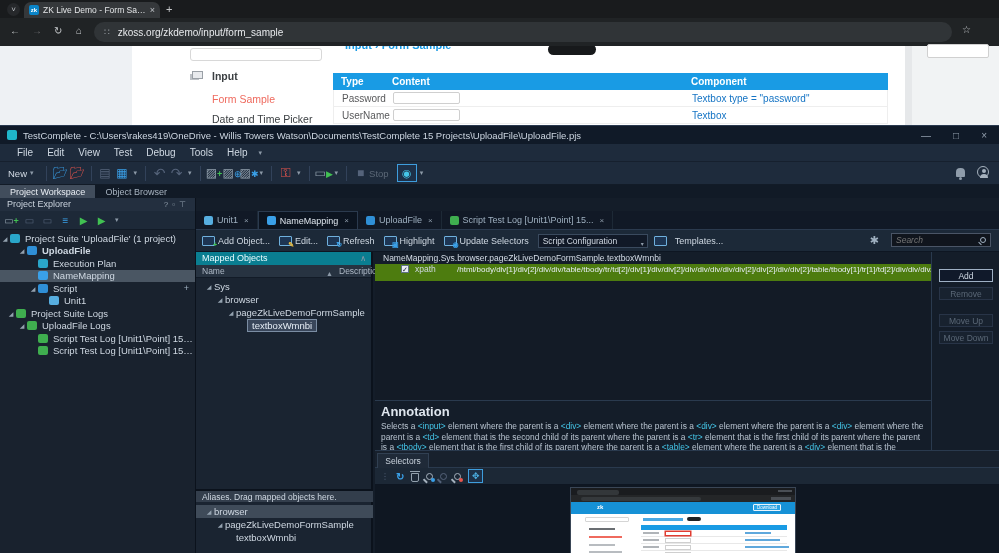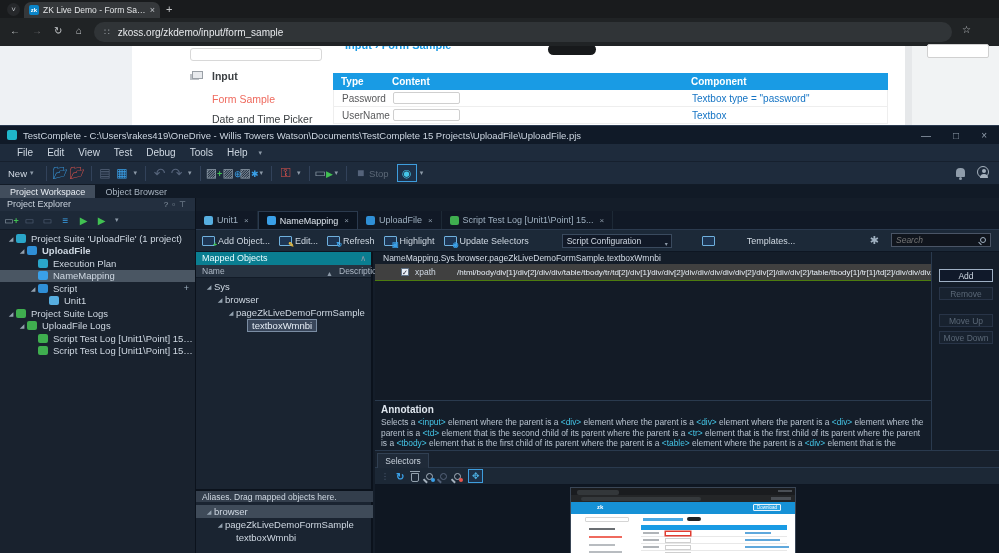--- a/index.html
+++ b/index.html
@@ -91,21 +91,21 @@
 
   
   #ws { position:absolute; left:196px; top:72px; width:803px; height:356px; background:#141d29; }
   .ws-head { position:absolute; left:0; top:0; width:803px; height:13px; background:#0a7e91; color:#eafcff; font-size:9px; line-height:13px; padding-left:7px; }
   .ws-head .ph-icos { color:#cdeef5; }
   .doc-tabs { position:absolute; left:0; top:13px; width:803px; height:19px; background:#111926; display:flex; border-bottom:1px solid #2b3a4e; }
   .dtab { display:flex; align-items:center; gap:4px; padding:0 8px; font-size:9px; color:#9fb0c0; border-right:1px solid #1d2936; }
   .dtab.active { background:#0c1420; color:#dde4ec; border:1px solid #2b3a4e; border-bottom:none; }
   .dico { width:9px; height:9px; border-radius:2px; flex:0 0 auto; }
   .dx { color:#8d9aa8; font-size:8px; margin-left:2px; }
-  .nm-toolbar { position:absolute; left:0; top:32px; width:803px; height:22px; background:#1c2938; display:flex; align-items:center; padding-left:6px; border-bottom:1px solid #0e1622;gap:24px; }
+  .nm-toolbar { position:absolute; left:0; top:32px; width:803px; height:22px; background:#1c2938; display:flex; align-items:center; padding-left:6px; border-bottom:1px solid #0e1622; }
   .nmb { display:flex; align-items:center; gap:3px; margin-right:9px; }
   .nmb-ico { width:13px; height:10px; border:1px solid #6fb0dd; background:#1d3553; border-radius:1px; position:relative; flex:0 0 auto; }
   .nmb-badge { position:absolute; right:-3px; bottom:-3px; font-size:7px; font-weight:bold; line-height:7px; }
   .nmb-label { color:#cfd8e2; font-size:9px; white-space:nowrap; }
   .nm-select { width:110px; height:14px; background:#111927; border:1px solid #3a4a5e; color:#d0d8e2; font-size:8.5px; line-height:12px; padding:0 4px; position:relative; margin-right:6px; }
   .nm-select .sel-caret { position:absolute; right:3px; top:3px; font-size:6px; color:#8d9aa8; }
   .gear { position:absolute; right:120px; color:#9fb0c0; font-size:11px; top:4px; }
   .searchbox { position:absolute; right:8px; top:3px; width:100px; height:14px; background:#10151d; border:1px solid #4a5566; display:flex; align-items:center; padding:0 4px; }
   .searchbox input { flex:1; background:transparent; border:none; outline:none; color:#9fb0c0; font-size:8.5px; font-style:italic; font-family:"Liberation Sans",sans-serif; width:80px; }
   .mag { width:6px; height:6px; border:1px solid #9fb0c0; border-radius:50%; position:relative; flex:0 0 auto; }
@@ -121,31 +121,31 @@
   .label-box { background:#39465a; border:1px solid #7b8da3; padding:0 4px; color:#e6edf5; }
   #aliases { position:absolute; left:0; top:237px; width:177px; }
   .al-head { height:13px; background:#333e4c; color:#cfd8e2; font-size:8.5px; line-height:13px; padding-left:6px; border-top:2px solid #0b121c; }
   #al-tree { padding-top:3px; }
   #al-tree .tree-row { height:13px; }
   #al-tree .tree-row.sel { background:#3f4b59; }
 
   
   #nm-right { position:absolute; left:179px; top:54px; width:624px; height:302px; background:#141d29; }
   .path-row { position:absolute; left:0; top:0; width:556px; height:12px; color:#d6dee8; font-size:8.5px; line-height:12px; padding-left:8px; white-space:nowrap; overflow:hidden; }
-  .xpath-row { position:absolute; left:0; top:12px; width:556px; height:17px; background:#404040; border-bottom:1px solid #4d7c0f; display:flex; align-items:center; }
+  .xpath-row { position:absolute; left:0; top:12px; width:556px; height:17px; background:#4d7c0f; border-bottom:7px solid #4d7c0f; display:flex; align-items:center; }
   .xp-check { width:8px; height:8px; background:#e8eef5; border:1px solid #5f7186; margin:0 6px 0 26px; color:#223; font-size:7px; line-height:7px; text-align:center; flex:0 0 auto; }
   .xp-label { color:#cfd8e2; font-size:8.5px; width:42px; flex:0 0 auto; }
   .xp-value { color:#e6edf5; font-size:8px; white-space:nowrap; overflow:hidden; flex:1; }
   .xp-area { position:absolute; left:0; top:29px; width:556px; height:119px; background:#131b26; }
   .btn-col { position:absolute; left:556px; top:0; width:68px; height:194px; border-left:1px solid #2a3a4e; }
   .dbtn { position:absolute; left:7px; width:54px; height:13px; background:#18222f; border:1px solid #33415a; color:#cfd8e3; font-size:8.5px; text-align:center; line-height:12px; }
   .dbtn.primary { border-color:#9fb0c4; background:#10192a; }
   .dbtn.disabled { color:#5b6877; border-color:#283447; }
   .annotation { position:absolute; left:0; top:148px; width:557px; height:50px; border-top:1px solid #2a3a4e; border-right:1px solid #2a3a4e; background:#141d29; overflow:hidden; padding:3px 6px 0; }
-  .an-title { color:#dfe6ee; font-size:10px; font-weight:bold; margin-bottom:2px; }
+  .an-title { color:#dfe6ee; font-size:13px; font-weight:bold; margin-bottom:2px; }
   .an-text { color:#b9c4d0; font-size:8.4px; line-height:10.5px; }
   .an-text .tag { color:#45c6e8; }
   .sel-tabrow { position:absolute; left:0; top:198px; width:624px; height:18px; background:#18212d; border-top:1px solid #2a3a4e; border-bottom:1px solid #2a3a4e; }
   .sel-tab { position:absolute; left:2px; top:2px; width:52px; height:16px; background:#1f2a38; border:1px solid #314052; border-bottom:none; color:#cbd4de; font-size:8.5px; text-align:center; line-height:15px; }
   .sel-toolbar { position:absolute; left:0; top:216px; width:624px; height:17px; background:#1c2836; border-bottom:1px solid #0e1622; display:flex; align-items:center; padding-left:6px; gap:7px; }
   .st-grip { color:#55637a; font-size:8px; }
   .st-ico { font-size:10px; }
   .magbase { width:7px; height:7px; border:1.5px solid #a6b2be; border-radius:50%; position:relative; }
   .magbase:after { content:""; position:absolute; left:-4px; top:6px; width:5px; height:1.5px; background:#a6b2be; transform:rotate(45deg); }
   .magbase.dim { border-color:#55637a; } .magbase.dim:after { background:#55637a; }
@@ -317,21 +317,21 @@
       <div class="pe-toolbar">
         <span class="pico"><span class="c-gray">▭</span><span class="c-green" style="font-weight:bold;font-size:9px">+</span></span>
         <span class="pico c-dim">▭</span>
         <span class="pico c-dim">▭</span>
         <span class="pico c-blue">≡</span>
         <span class="pico c-green">▶</span>
         <span class="pico"><span class="c-green">▶</span></span>
         <span class="tb-caret">▾</span>
       </div>
       <div class="tree" id="pe-tree" style="margin-top:2px">
-          <div class="tree-row" style="padding-left: 6px;">
+          <div class="tree-row" style="">
             <span class="tw">◢</span>
             <span class="ti ti-suite"></span>
             <span class="tl">Project Suite 'UploadFile' (1 project)</span>
           </div>
           <div class="tree-row" style="padding-left: 17px;">
             <span class="tw">◢</span>
             <span class="ti ti-project"></span>
             <span class="tl b">UploadFile</span>
           </div>
           <div class="tree-row" style="padding-left: 28px;">

